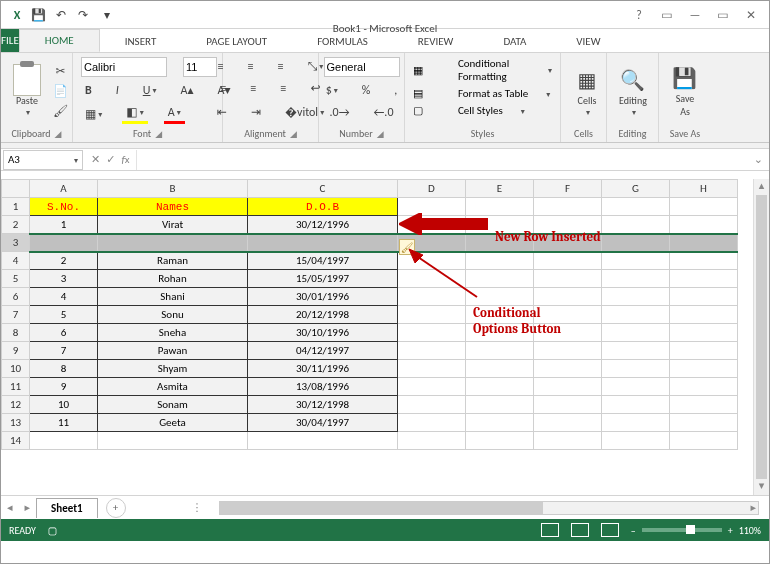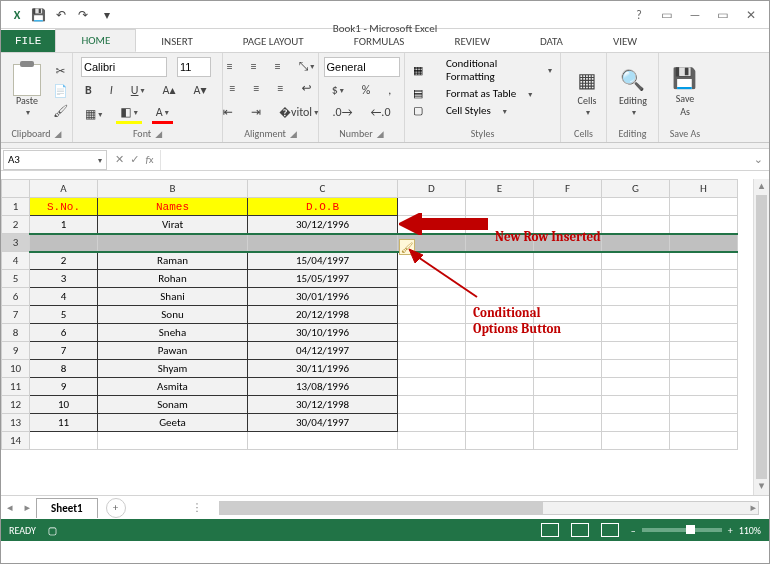--- a/index.html
+++ b/index.html
@@ -23,42 +23,42 @@
     position: relative;
   }
   .qat { display: flex; align-items:center; gap:6px; padding-left:8px;}
   .qat span { width:16px; height:16px; display:inline-flex; align-items:center; justify-content:center; font-size:12px; color:#444;}
   .title { position:absolute; left:50%; transform:translateX(-50%); color:#444; font-size:11px;margin-top:28px;}
   .winbtns { margin-left:auto; display:flex; align-items:center; gap:4px; padding-right:6px;}
   .winbtns span { width:24px; height:20px; display:inline-flex; align-items:center; justify-content:center; color:#666; font-size:12px;}
   
   .ribbontabs { height:24px; display:flex; align-items:flex-end; background:#fff; border-bottom:1px solid #d4d4d4;}
   .ribbontabs .tab { padding:4px 25px; font-size:11px; color:#444; cursor:pointer;}
-  .ribbontabs .tab.file { background:#217346; color:#fff; padding:5px 14px;font-family:Liberation Mono, monospace;}
+  .ribbontabs .tab.file { background:#217346; color:#fff; padding:5px 0;}
   .ribbontabs .tab.active { color:#217346; border:1px solid #d4d4d4; border-bottom:1px solid #f1f1f1; background:#f1f1f1; }
   .signin { margin-left:auto; padding:4px 8px; font-size:11px; color:#444; display:flex; align-items:center; gap:6px;}
   .signin .avatar { width:18px; height:18px; background:#ddd; border-radius:2px;}
   
   .ribbon { height:90px; background:#f1f1f1; border-bottom:1px solid #c8c8c8; display:flex;}
   .group { border-right:1px solid #d8d8d8; padding:4px 8px 2px 8px; display:flex; flex-direction:column; justify-content:space-between;}
   .group .gcontent { display:flex; align-items:center; gap:4px; flex:1;}
   .group .glabel { text-align:center; font-size:10px; color:#666; padding-top:2px; display:flex; justify-content:center; align-items:center; gap:4px;}
   .glabel .dialog { font-size:9px; color:#888; }
   .btn { display:inline-flex; align-items:center; justify-content:center; padding:2px 4px; cursor:pointer; font-size:12px; color:#444;}
   .stack { display:flex; flex-direction:column; gap:2px;}
-  .row { display:flex; gap:10px; align-items:center;}
+  .row { display:flex; gap:16px; align-items:center;}
   select, input.combo {
     font-size:11px; border:1px solid #c5c5c5; height:20px; background:#fff; padding:0 2px;
   }
   .big { display:flex; flex-direction:column; align-items:center; font-size:10px; color:#444; cursor:pointer; padding:2px 4px;}
   .big .ico { width:28px; height:28px; display:flex; align-items:center; justify-content:center; font-size:20px;}
   .arrow { font-size:8px; color:#555; margin-left:2px;}
   
   .fxbar { height:22px; display:flex; align-items:center; border-bottom:1px solid #d4d4d4; background:#fff;}
-  .namebox { width:104px; border:1px solid #ccc; height:20px; margin:0 2px; padding:0 4px; font-size:11px; display:flex; align-items:center; justify-content:space-between;}
+  .namebox { width:80px; border:1px solid #ccc; height:20px; margin:0 2px; padding:0 4px; font-size:11px; display:flex; align-items:center; justify-content:space-between;}
   .fxbtns { display:flex; gap:6px; padding:0 6px; color:#888;}
   .fxinput { flex:1; border-left:1px solid #e3e3e3; height:20px; padding:0 6px;}
   
   .gridwrap { position:relative; height:316px; overflow:hidden; background:#fff;}
   table.grid { border-collapse:collapse; table-layout:fixed;}
   table.grid th, table.grid td { border:1px solid #d0d0d0; height:18px; font-size:11px; font-weight:normal; text-align:center; overflow:hidden; white-space:nowrap;}
   table.grid th { background:#f3f3f3; color:#333;}
   .colhdr th { height:20px;}
   .corner { width:28px; background:#f3f3f3;}
   th.rowhdr { width:28px; background:#f3f3f3; color:#333; text-align:center;}

